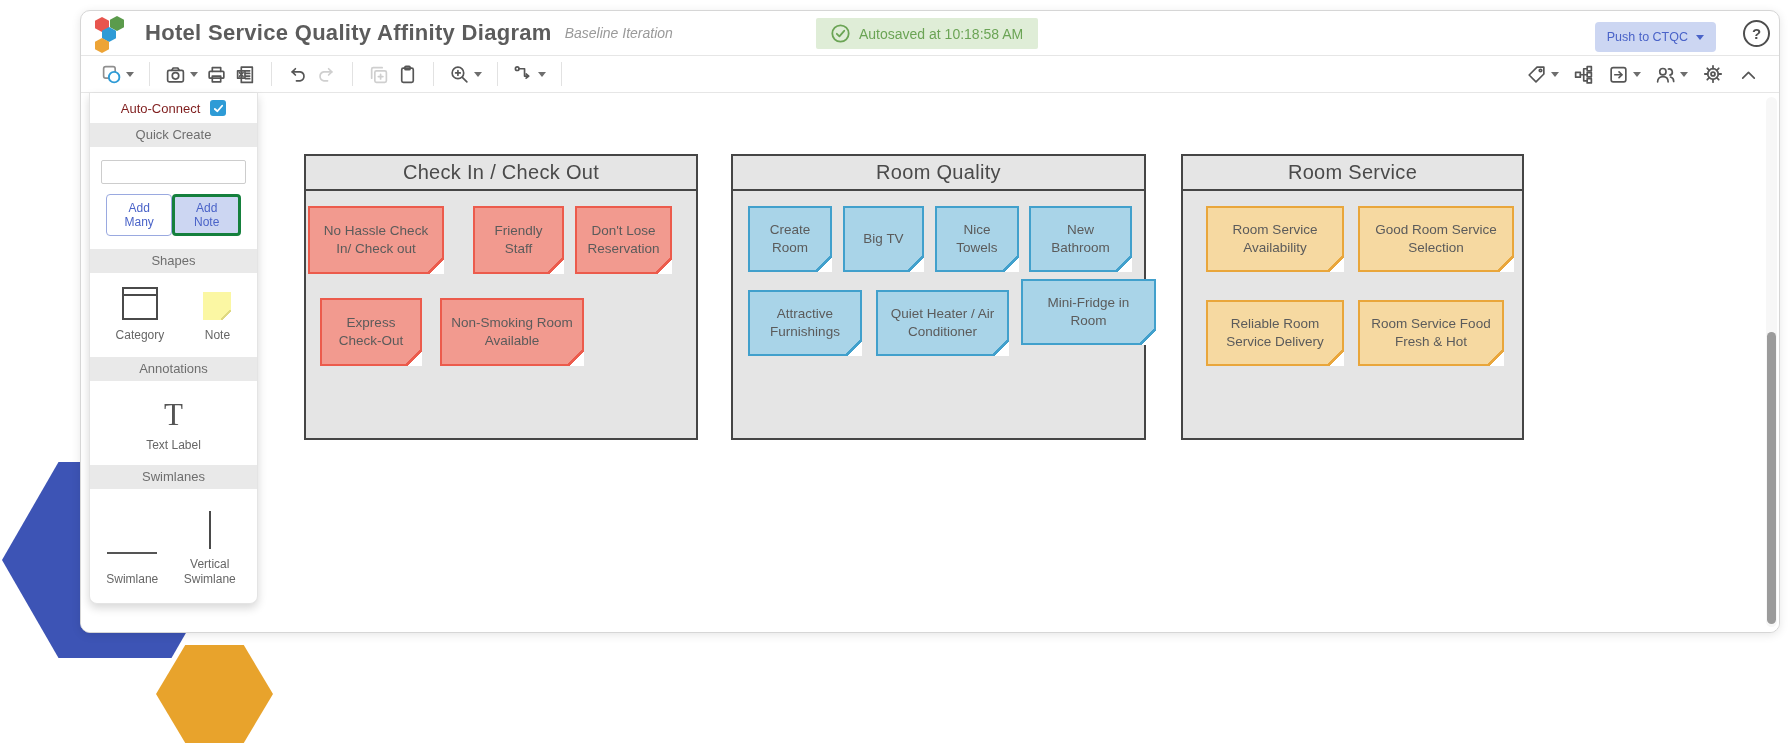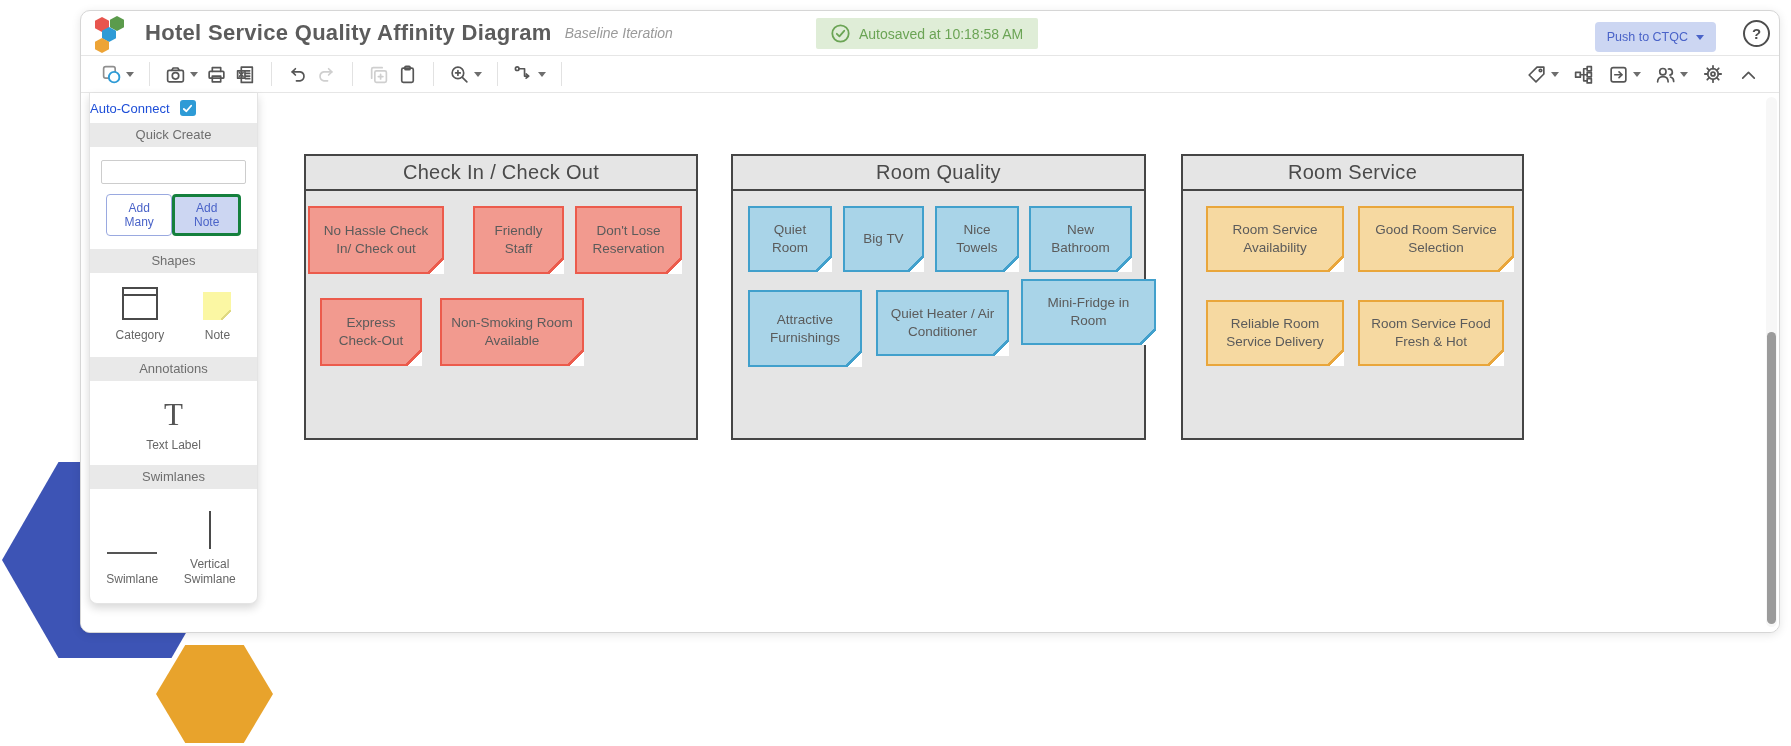--- a/index.html
+++ b/index.html
@@ -48,21 +48,21 @@
   .ic  { stroke:#565656; fill:none; stroke-width:1.6; stroke-linecap:round; stroke-linejoin:round; }
   .ic-dim { stroke:#cfcfcf; fill:none; stroke-width:1.6; stroke-linecap:round; stroke-linejoin:round; }
 
   
   .canvas { position:relative; height:540px; background:#fff; }
 
   
   .panel { position:absolute; left:8px; top:0; width:169px; background:#fff; z-index:5;
            border:1px solid #e4e4e4; border-top:none; border-radius:0 0 8px 8px;
            box-shadow:0 4px 10px rgba(0,0,0,.16); overflow:hidden; }
-  .pnl-row-ac { height:30px; display:flex; align-items:center; gap:10px; font-size:13px; color:#1d4ed8; }
+  .pnl-row-ac { height:30px; display:flex; align-items:center; justify-content:center; gap:10px; font-size:13px; color:#7f1d1d; }
   .chk { width:16px; height:16px; border-radius:3px; display:flex; align-items:center; justify-content:center; cursor:pointer; }
   .pnl-hdr { height:24px; background:#e9e9e9; color:#6e6e6e; font-size:13px; text-align:center; line-height:24px; }
   .qc-input { display:block; width:145px; height:24px; margin:13px auto 10px auto; border:1px solid #cdcdcd; border-radius:2px;
               font-size:13px; padding:0 5px; }
   .qc-btns { display:flex; justify-content:space-between; padding:0 16px; margin-bottom:13px; }
   .btn-many { background:#fff; border:1px solid #9aa9e0; color:#4a63c8; font-size:12px; padding:4px 7px; border-radius:4px; cursor:pointer; }
   .btn-note { background:#ccd6f2; border:3px solid #15803d; color:#4a63c8; font-size:12px; padding:4px 8px; border-radius:4px; cursor:pointer; }
   .pnl-items { display:flex; justify-content:space-around; align-items:flex-end; padding:14px 6px 12px 6px; }
   .pnl-item { display:flex; flex-direction:column; align-items:center; gap:8px; cursor:grab; }
   .pnl-item .lbl { font-size:12px; color:#666; text-align:center; line-height:1.25; }
@@ -332,34 +332,34 @@
             <div class="lbl" style="width:62px">Vertical Swimlane</div>
           </div>
         </div>
       </div>
 
       <div class="cat" style="left:223px; top:61px; width:394px; height:286px">
         <div class="cat-head">Check In / Check Out</div>
         <div class="cat-body">
           <div class="note n-red" style="left:2px;  top:15px;  width:136px; height:68px">No Hassle Check In/ Check out</div>
           <div class="note n-red" style="left:167px; top:15px;  width:91px;  height:68px">Friendly Staff</div>
-          <div class="note n-red" style="left:269px; top:15px;  width:107px; height:68px">Don't Lose Reservation</div>
+          <div class="note n-red" style="left:269px; top:15px;  width:97px; height:68px">Don't Lose Reservation</div>
           <div class="note n-red" style="left:14px;  top:107px; width:102px; height:68px">Express Check-Out</div>
           <div class="note n-red" style="left:134px; top:107px; width:144px; height:68px">Non-Smoking Room Available</div>
         </div>
       </div>
 
       <div class="cat" style="left:650px; top:61px; width:415px; height:286px">
         <div class="cat-head">Room Quality</div>
         <div class="cat-body">
-          <div class="note n-blue" style="left:15px;  top:15px; width:84px;  height:66px">Quiet Room</div>
+          <div class="note n-blue" style="left:15px;  top:15px; width:84px;  height:66px">Create Room</div>
           <div class="note n-blue" style="left:110px; top:15px; width:81px;  height:66px">Big TV</div>
           <div class="note n-blue" style="left:202px; top:15px; width:84px;  height:66px">Nice Towels</div>
           <div class="note n-blue" style="left:296px; top:15px; width:103px; height:66px">New Bathroom</div>
-          <div class="note n-blue" style="left:15px;  top:99px; width:114px; height:77px">Attractive Furnishings</div>
+          <div class="note n-blue" style="left:15px;  top:99px; width:114px; height:66px">Attractive Furnishings</div>
           <div class="note n-blue" style="left:143px; top:99px; width:133px; height:66px">Quiet Heater / Air Conditioner</div>
           <div class="note n-blue" style="left:288px; top:88px; width:135px; height:66px">Mini-Fridge in Room</div>
         </div>
       </div>
 
       <div class="cat" style="left:1100px; top:61px; width:343px; height:286px">
         <div class="cat-head">Room Service</div>
         <div class="cat-body">
           <div class="note n-orange" style="left:23px;  top:15px;  width:138px; height:66px">Room Service Availability</div>
           <div class="note n-orange" style="left:175px; top:15px;  width:156px; height:66px">Good Room Service Selection</div>

